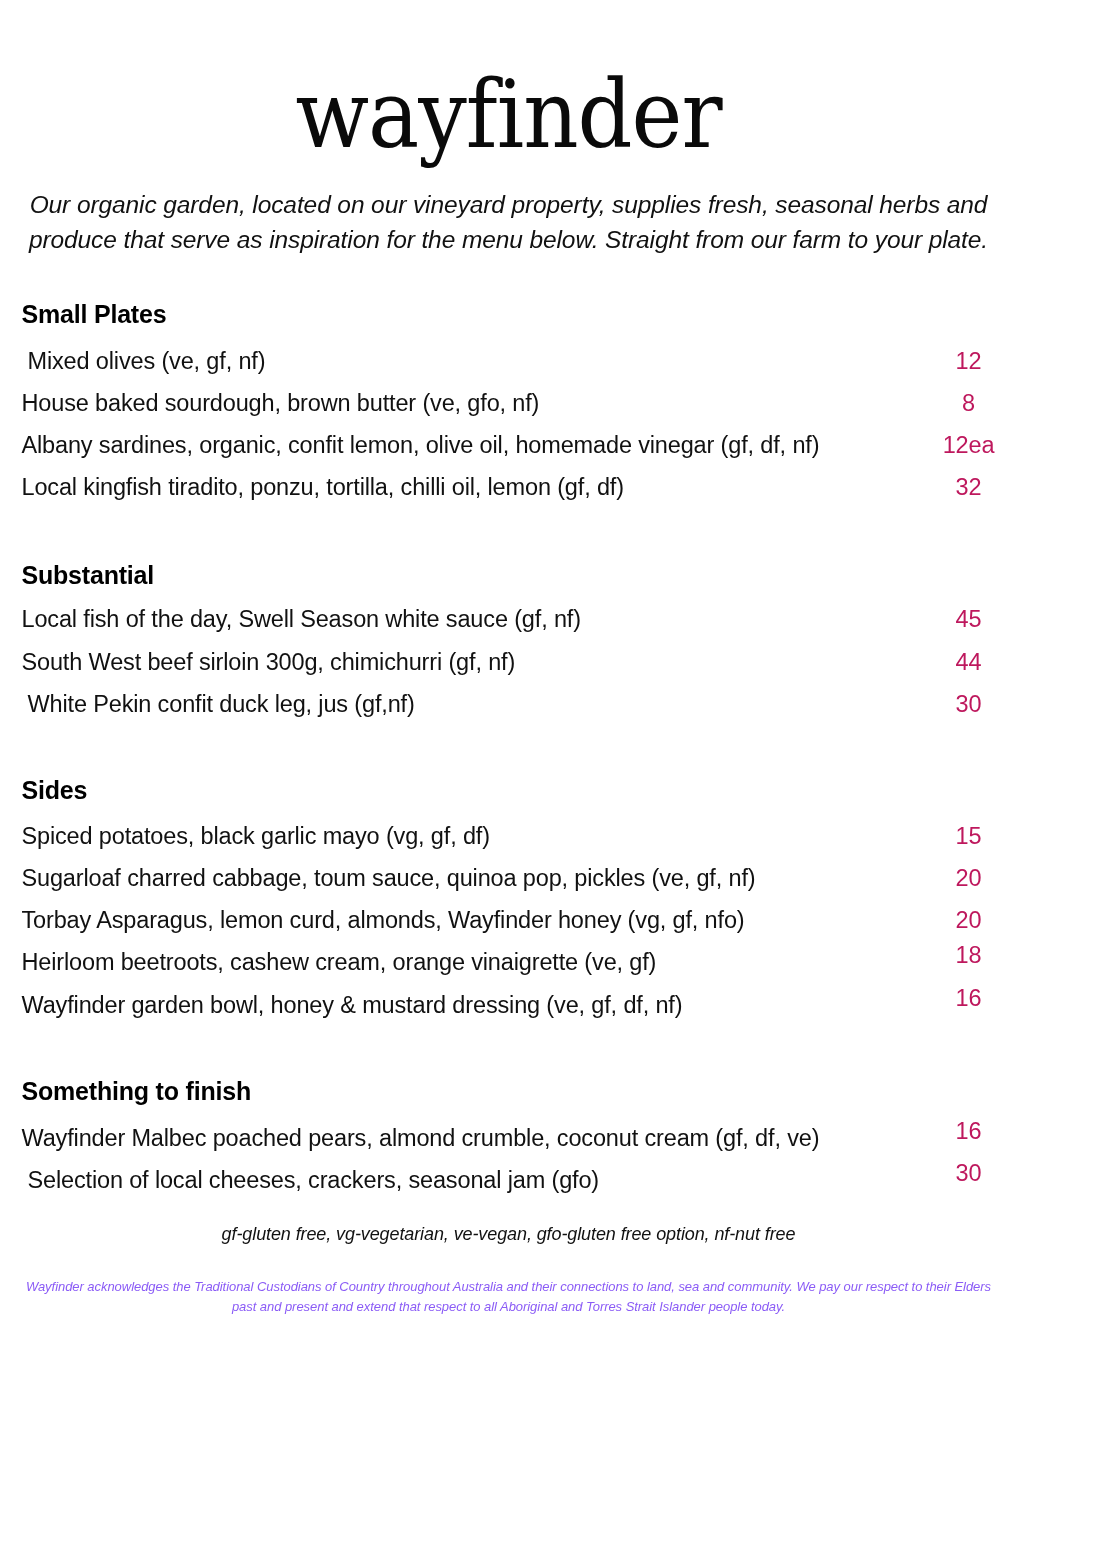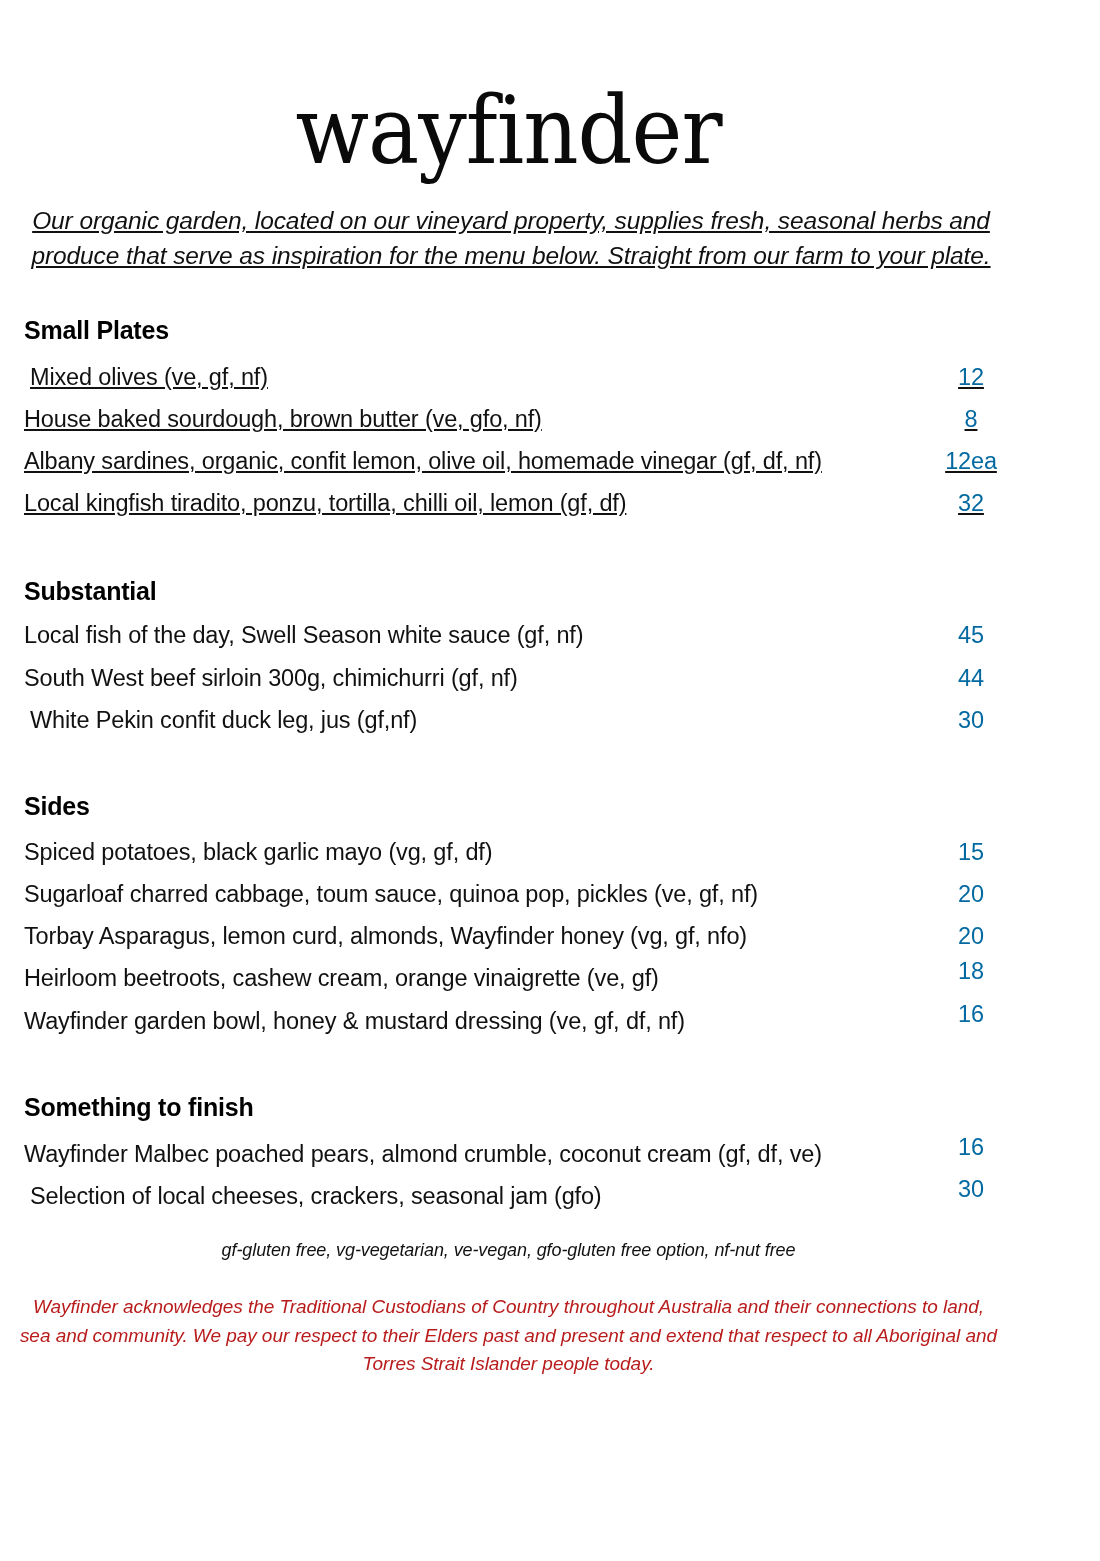--- a/index.html
+++ b/index.html
@@ -9,21 +9,21 @@
     height: 1561px;
     background: #ffffff;
     font-family: "Liberation Sans", sans-serif;
     color: #111111;
     overflow: hidden;
   }
 
   .page {
     width: 1017px;
     height: 1561px;
-    padding: 16px;
+    padding: 0;
     position: relative;
   }
 
   
   .logo-wrap {
     text-align: center;
     padding-top: 72px;
     padding-bottom: 8px;
   }
   .logo {
@@ -40,21 +40,20 @@
   
   .intro {
     margin: 22px auto 0 auto;
     width: 990px;
     text-align: center;
     font-style: italic;
     font-size: 24.5px;
     line-height: 1.42;
     color: #111111;
     letter-spacing: -0.1px;
-    text-decoration: underline;
   }
 
   
   .menu {
     margin: 0 auto;
     width: 990px;
     padding-left: 8px;
     padding-right: 2px;
   }
 
@@ -79,62 +78,62 @@
     align-items: baseline;
     justify-content: space-between;
     font-size: 23.5px;
     line-height: 1.2;
     color: #111111;
     letter-spacing: -0.15px;
   }
 
   .item + .item { margin-top: 14px; }
 
-  .section-small-plates .items { margin-top: 18px; text-decoration: underline; }
+  .section-small-plates .items { margin-top: 18px; }
   .section-substantial .items { margin-top: 15px; }
   .section-sides .items { margin-top: 17px; }
   .section-finish .items { margin-top: 18px; }
 
   .item-name {
     flex: 1 1 auto;
     padding-right: 18px;
     white-space: nowrap;
   }
 
   .item-name.indent { padding-left: 6px; }
 
   .item-price {
     flex: 0 0 auto;
     width: 66px;
     text-align: center;
     font-size: 23.5px;
-    color: #0369a1;
+    color: #be185d;
   }
 
   .item-price.raised { position: relative; top: -7px; }
 
   
   .legend {
     text-align: center;
     font-style: italic;
     font-size: 18px;
     color: #111111;
     margin-top: 30px;
     letter-spacing: -0.1px;
   }
 
   
   .acknowledgement {
     width: 980px;
     margin: 32px auto 0 auto;
     text-align: center;
     font-style: italic;
-    font-size: 19px;
+    font-size: 13px;
     line-height: 1.5;
-    color: #b91c1c;
+    color: #8b5cf6;
     letter-spacing: -0.05px;
   }
 </style>
 </head>
 <body>
 
 <div class="page">
 
   <div class="logo-wrap">
     <span class="logo">wayfinder</span>

